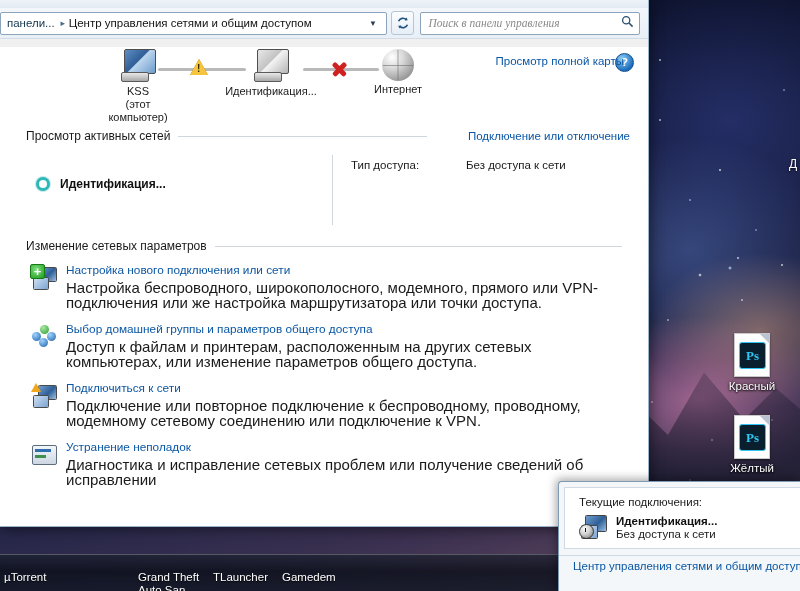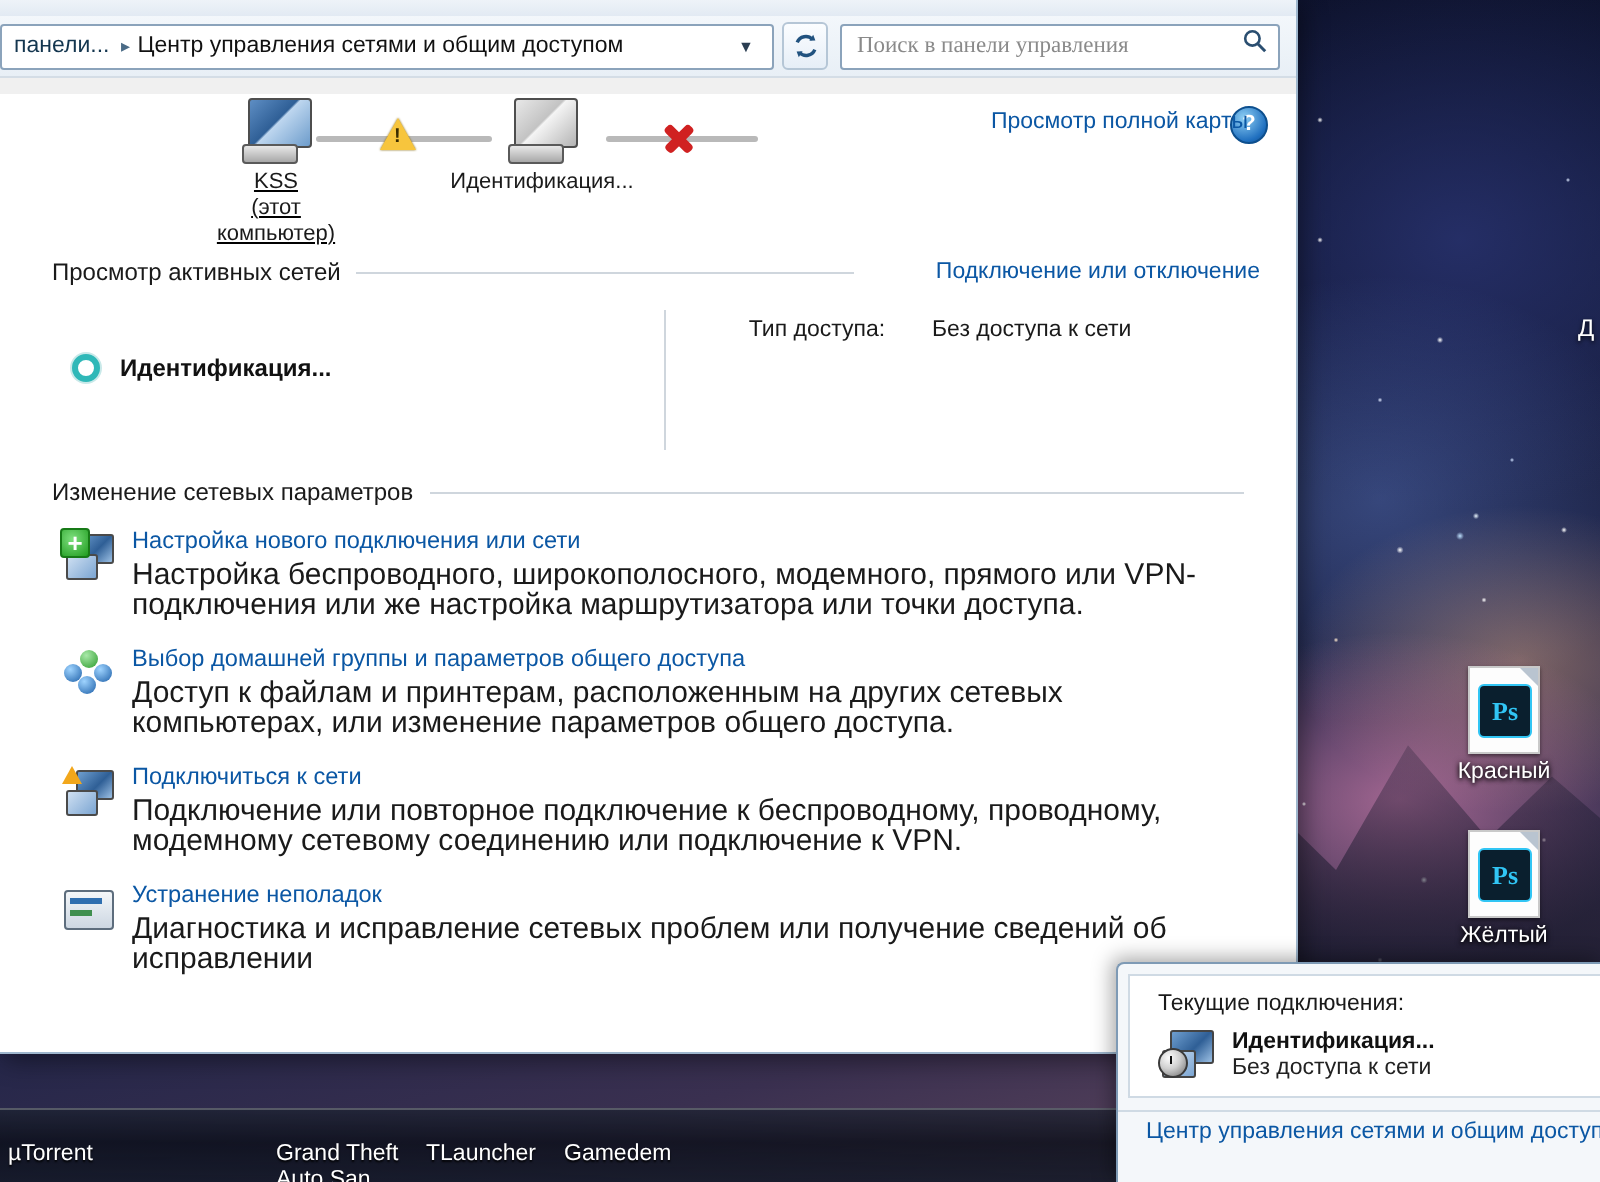--- a/index.html
+++ b/index.html
@@ -167,20 +167,21 @@
     width: 230px; height: 21px; margin-left: 6px;
     background: #fff;
     border: 1px solid #8ba3bb;
     border-radius: 2px;
     display: flex; align-items: center; justify-content: space-between;
     padding: 0 5px 0 7px;
   }
   .search-box .ph {
     font-size: 11.5px;
     color: #8a8a8a;
+    font-style: italic;
     font-family: "Liberation Serif", serif;
     text-align: center;
   }
 
   
   #content {
     position: relative;
     height: 487px;
     background: #fff;
     padding: 0 18px;
@@ -307,21 +308,21 @@
   }
   .net-divider {
     position: absolute; left: 306px; top: 0; width: 1px; height: 70px;
     background: #cfd6dd;
   }
   .net-right {
     position: absolute; left: 325px; top: 4px;
     font-size: 11.5px; color: #1a1a1a;
   }
   .nr-row { display: flex; margin-bottom: 5px; }
-  .nr-key { width: 115px; color: #1a1a1a; text-align: center; }
+  .nr-key { width: 115px; color: #1a1a1a; }
   .nr-val { color: #1a1a1a; }
   .nr-val.link { color: #0b57a4; line-height: 14px; }
   .plug-icon {
     display: inline-block; width: 9px; height: 13px;
     vertical-align: -2px; margin-right: 5px;
     position: relative;
   }
   .plug-icon::before {
     content: ""; position: absolute; left: 2px; top: 0; width: 5px; height: 6px;
     background: #98a6b4; border-radius: 1px;
@@ -505,21 +506,21 @@
   </div>
 
   <div id="content">
 
     <div class="help-btn">?</div>
 
 
     <div id="netmap">
       <a class="full-map-link">Просмотр полной карты</a>
 
-      <div class="map-node" style="left:78px; top:2px; width:84px;text-decoration:underline;">
+      <div class="map-node" style="left:78px; top:2px; width:84px;">
         <div class="pc-icon">
           <div class="mon"></div>
             <div class="base"></div>
         </div>
         <div class="cap">KSS
 (этот компьютер)</div>
       </div>
 
       <div class="map-link" style="left:140px; width:88px;"></div>
       <div class="map-status" style="left:172px;">
@@ -534,20 +535,24 @@
             <div class="base"></div>
         </div>
         <div class="cap">Идентификация...</div>
       </div>
 
       <div class="map-link" style="left:285px; width:76px;"></div>
       <div class="map-status" style="left:312px; top:13px;">
         <div class="x-icon"></div>
       </div>
 
+      <div class="map-node" style="left:340px; top:2px; width:80px;">
+        <div class="globe-icon"></div>
+        <div class="cap">Интернет</div>
+      </div>
     </div>
 
     <div class="sec-head">
       <span>Просмотр активных сетей</span>
       <span class="line"></span>
       <a class="side-link">Подключение или отключение</a>
     </div>
 
     <div id="active">
       <div class="net-left">

